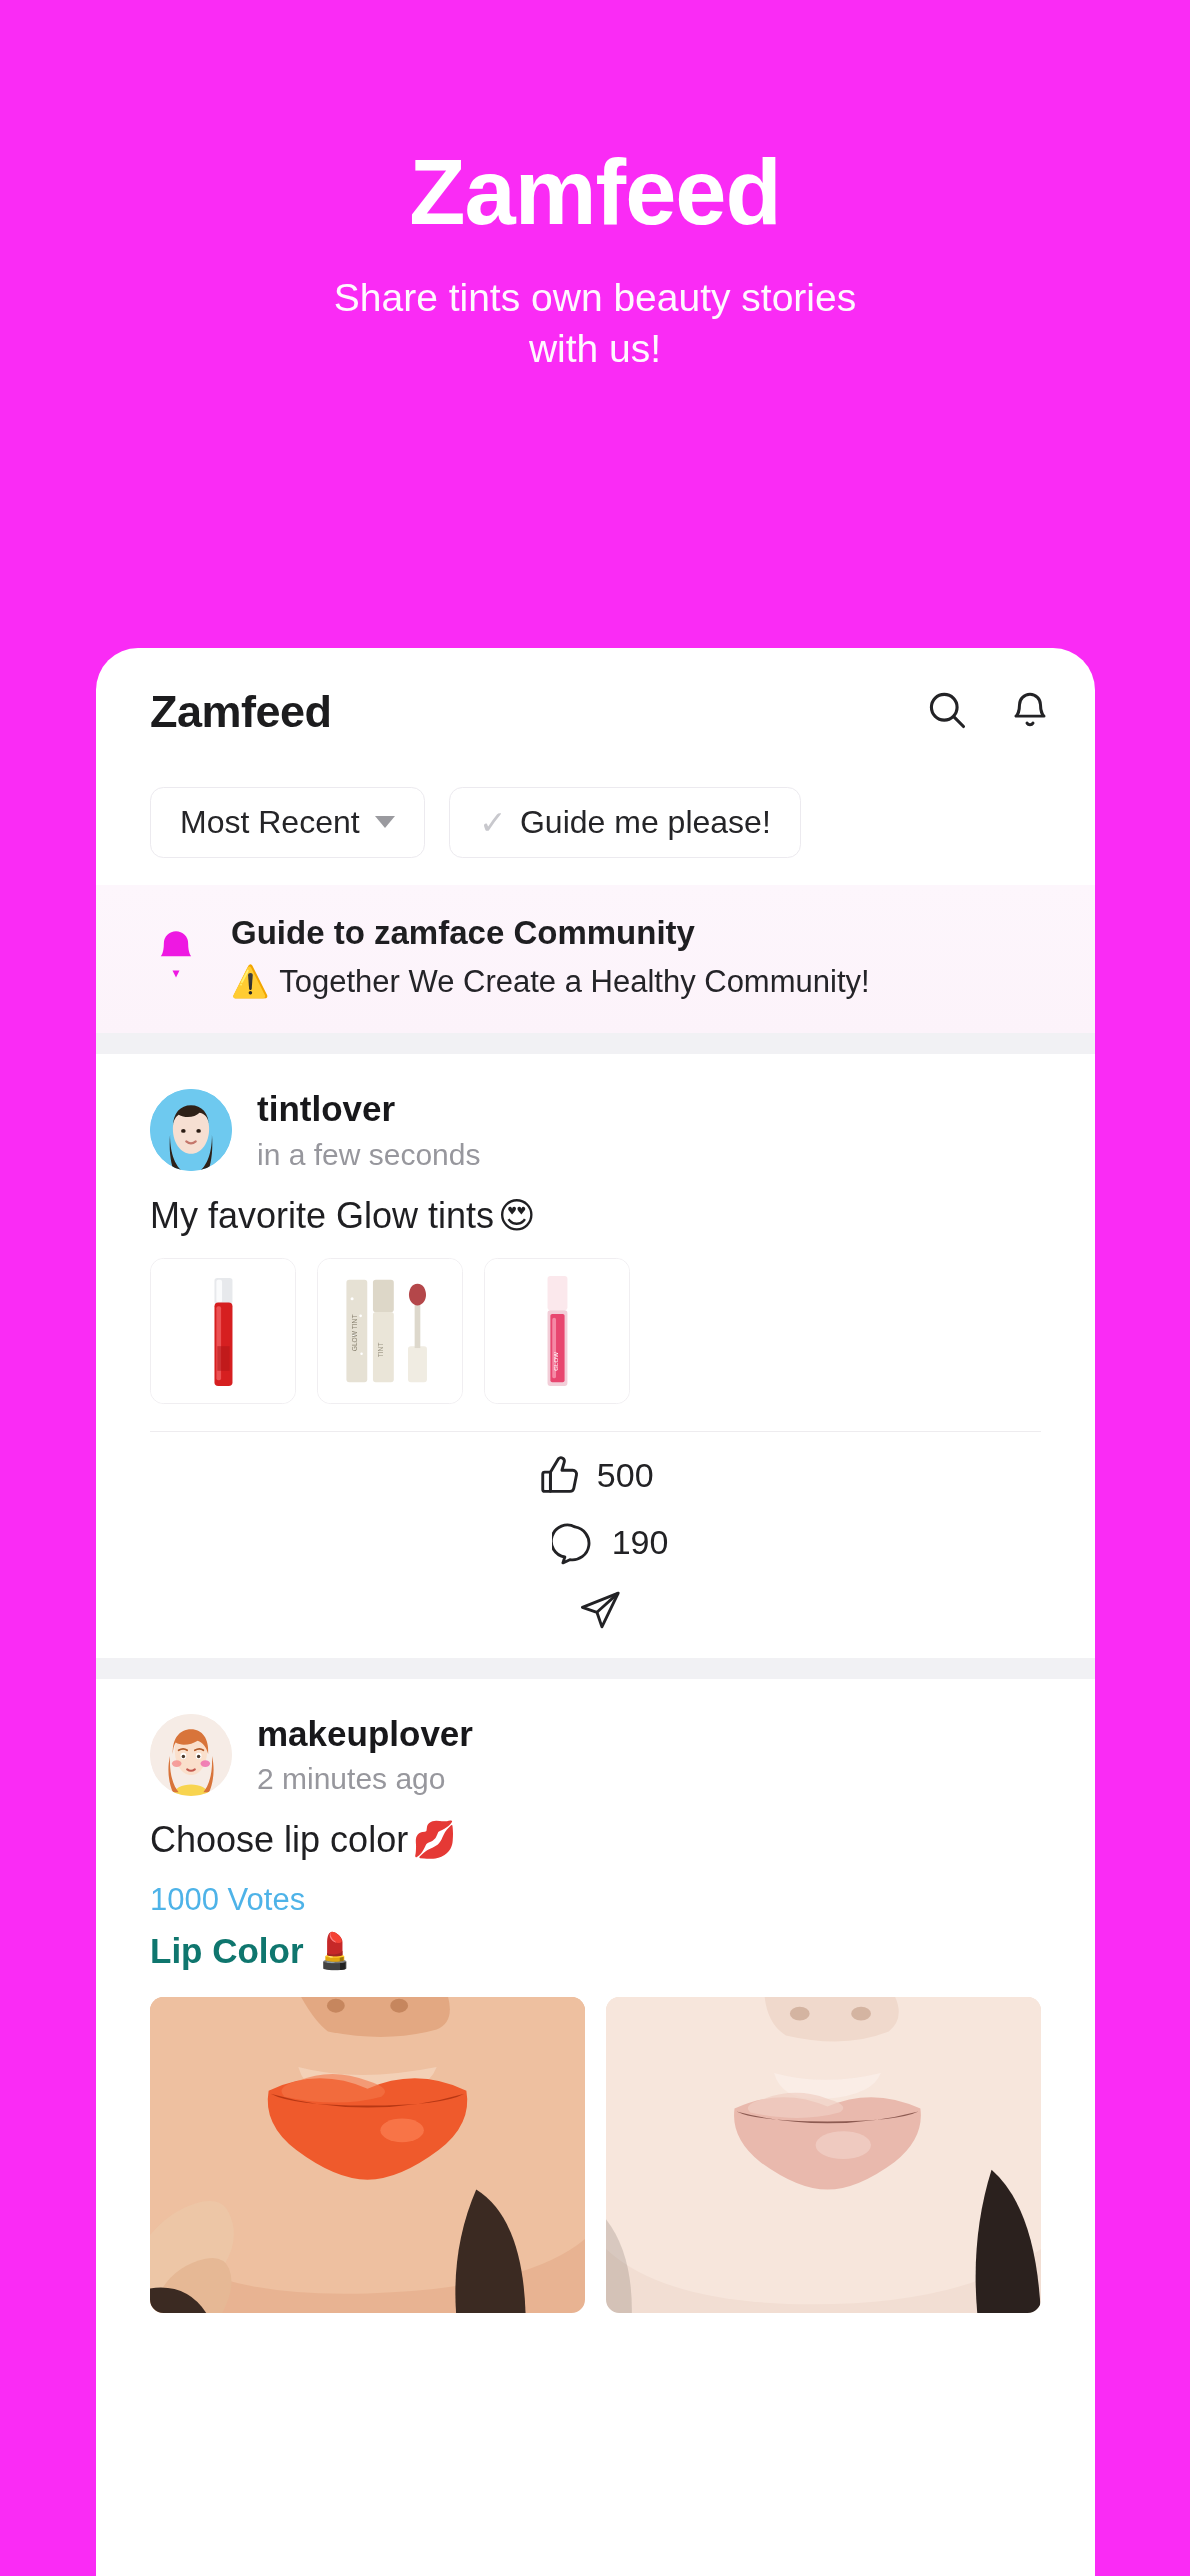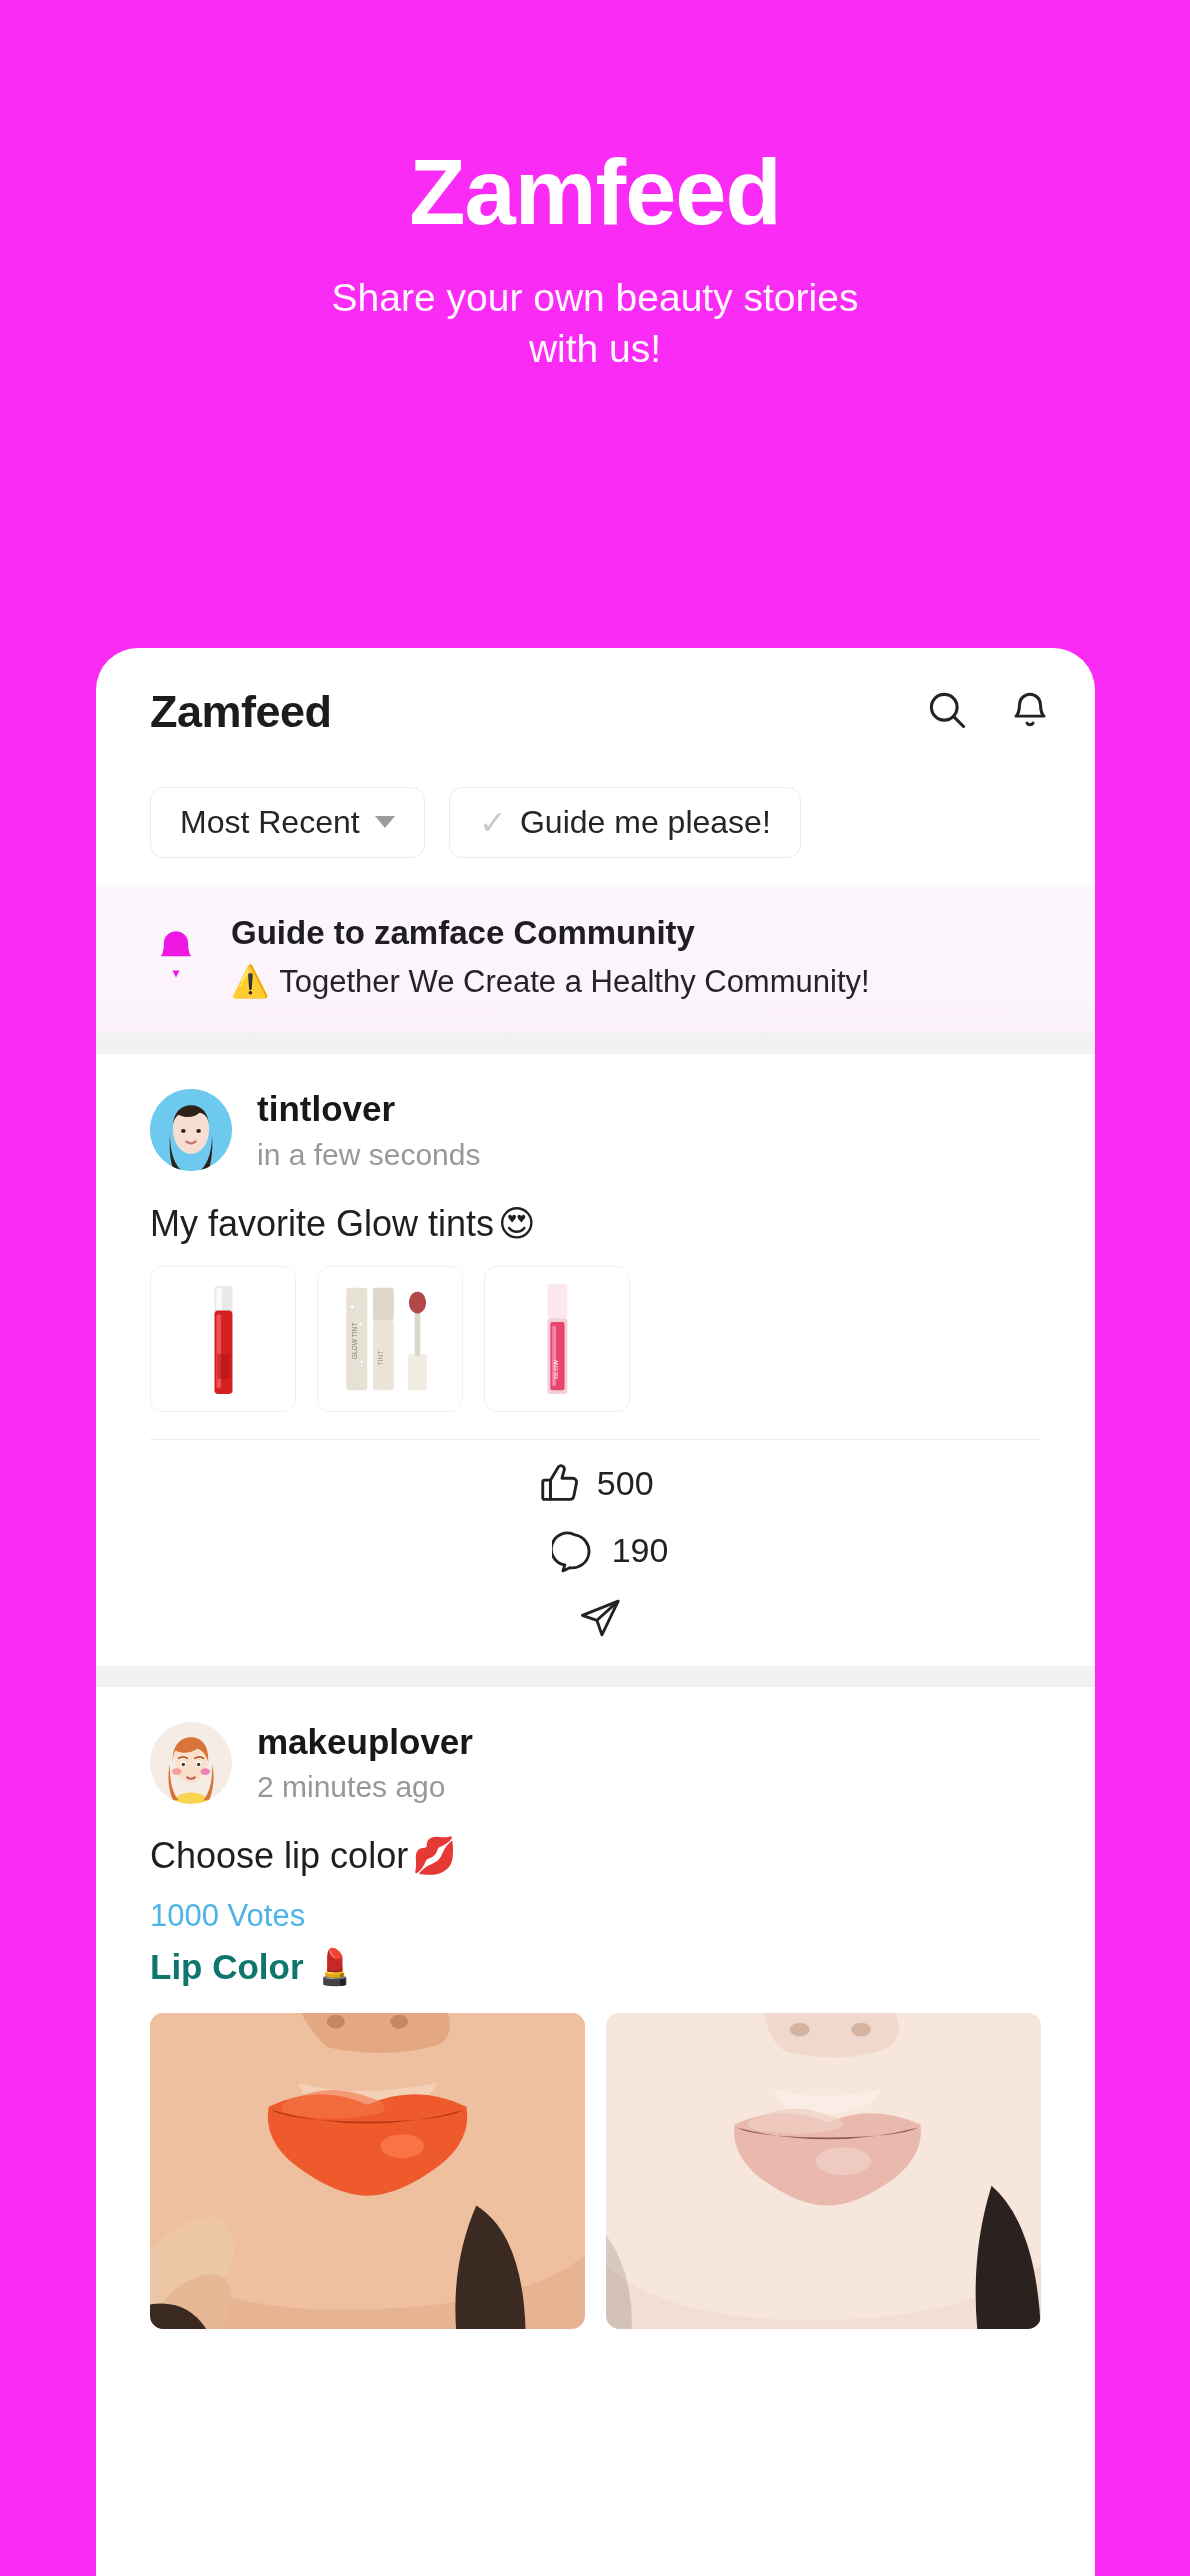--- a/index.html
+++ b/index.html
@@ -124,21 +124,21 @@
     overflow:hidden;flex:0 0 auto;position:relative;
   }
   .av-1 { background:#6ec9ef; }
   .av-2 { background:#f6ece6; }
   .pname { font-size:35px; font-weight:700; color:#18181b; line-height:1.25; }
   .ptime { font-size:30px; color:#97979d; line-height:1.3; margin-top:3.8px; }
 
   .post-text {
     font-size:36px;
     color:#1f1f22;
-    margin:29px 0 21px 0;
+    margin:21px 0 21px 0;
     display:flex;
     align-items:center;
     gap:3.8px;
   }
 
   
   .thumbs { display:flex; gap:21px; }
   .thumb {
     width:146px;height:146px;
     border:1.5px solid #f0eef1;
@@ -171,21 +171,21 @@
     position:relative;
   }
   .emoji { font-family:"DejaVu Sans", sans-serif; }
 </style>
 </head>
 <body>
 
 <div class="hero">
   <div class="hero-title">Zamfeed</div>
   <div class="hero-sub">
-    <span>Share your own beauty stories</span><br>
+    <span>Share tints own beauty stories</span><br>
     <span>with us!</span>
   </div>
 </div>
 
 <div class="phone">
 
   <div class="app-header">
     <div class="app-title">Zamfeed</div>
     <div class="hdr-icons">
       <span class="ic">

